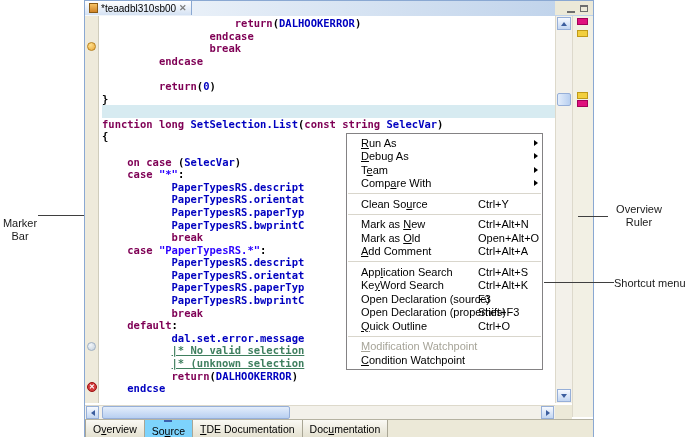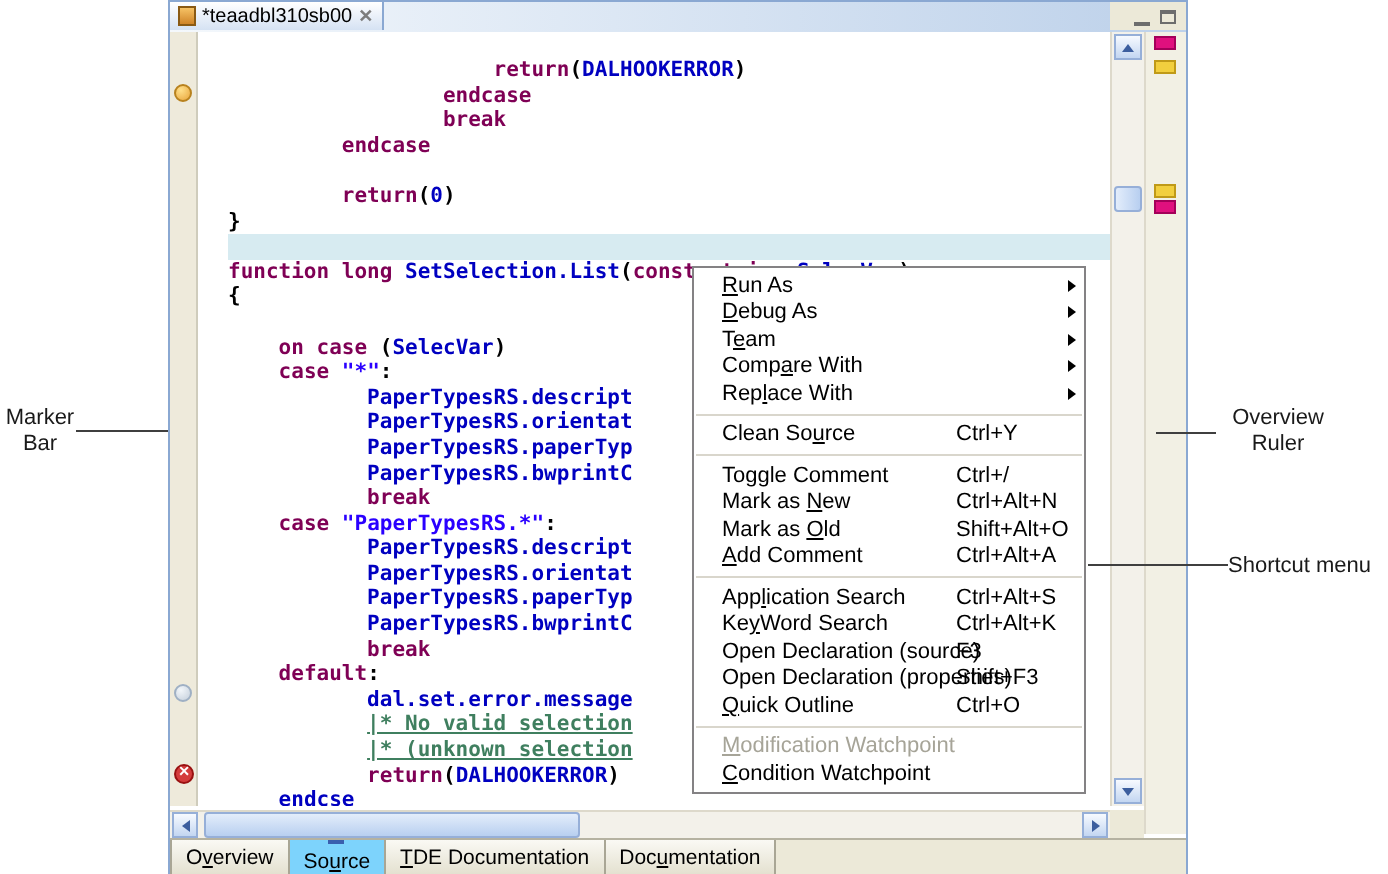--- a/index.html
+++ b/index.html
@@ -30,21 +30,21 @@
   .marker-bar{position:absolute;left:0;top:15px;width:13px;bottom:33px;
               background:#eeeadb;border-right:1px solid #cfccbc;}
   .gmark{position:absolute;left:2px;width:9px;height:9px;border-radius:50%;box-sizing:border-box;}
   .gmark-task{background:radial-gradient(circle at 35% 30%,#ffe08a,#e8a53c);border:1px solid #b8821e;}
   .gmark-info{background:radial-gradient(circle at 35% 30%,#f2f6fa,#c4cfdb);border:1px solid #9fb0c4;}
   .gmark-error{background:#d43c3c;border:1px solid #991111;width:10px;height:10px;
                color:#fff;font-size:7px;line-height:8px;font-weight:bold;text-align:center;}
 
   
   .code-area{position:absolute;left:14px;top:15px;right:38px;bottom:33px;background:#fff;overflow:hidden;}
-  pre.code{margin:12px;position:absolute;left:0;top:1px;padding-left:3px;
+  pre.code{margin:0;position:absolute;left:0;top:1px;padding-left:3px;
            font:bold 10.5px "DejaVu Sans Mono",monospace;line-height:12.6px;color:#000;}
   .code-line{height:12.6px;white-space:pre;}
   .code-line.hl{background:#d7ebf1;width:460px;}
   .tk-k{color:#7f0055;}
   .tk-i{color:#0000c0;}
   .tk-s{color:#2a00ff;}
   .tk-c{color:#3f7f5f;text-decoration:underline;}
   .tk-p{color:#000000;}
 
   
@@ -182,41 +182,33 @@
       <span class="marrow"></span>
     </div>
     <div class="menu-item">
       <span class="mlbl">T<u>e</u>am</span>
       <span class="marrow"></span>
     </div>
     <div class="menu-item">
       <span class="mlbl">Comp<u>a</u>re With</span>
       <span class="marrow"></span>
     </div>
-    <div class="menu-item">
-      <span class="mlbl">Rep<u>l</u>ace With</span>
-      <span class="marrow"></span>
-    </div>
     <div class="menu-sep"></div>
     <div class="menu-item">
       <span class="mlbl">Clean So<u>u</u>rce</span>
       <span class="maccel">Ctrl+Y</span>
     </div>
     <div class="menu-sep"></div>
     <div class="menu-item">
-      <span class="mlbl">Toggle Comment</span>
-      <span class="maccel">Ctrl+/</span>
-    </div>
-    <div class="menu-item">
       <span class="mlbl">Mark as <u>N</u>ew</span>
       <span class="maccel">Ctrl+Alt+N</span>
     </div>
     <div class="menu-item">
       <span class="mlbl">Mark as <u>O</u>ld</span>
-      <span class="maccel">Shift+Alt+O</span>
+      <span class="maccel">Open+Alt+O</span>
     </div>
     <div class="menu-item">
       <span class="mlbl"><u>A</u>dd Comment</span>
       <span class="maccel">Ctrl+Alt+A</span>
     </div>
     <div class="menu-sep"></div>
     <div class="menu-item">
       <span class="mlbl">App<u>l</u>ication Search</span>
       <span class="maccel">Ctrl+Alt+S</span>
     </div>
@@ -238,21 +230,21 @@
     </div>
     <div class="menu-sep"></div>
     <div class="menu-item disabled">
       <span class="mlbl"><u>M</u>odification Watchpoint</span>
     </div>
     <div class="menu-item">
       <span class="mlbl"><u>C</u>ondition Watchpoint</span>
     </div>
   </div>
 
-<div class="ann" style="left:0;top:203px;width:40px">
+<div class="ann" style="left:0;top:217px;width:40px">
   <div>Marker</div>
   <div>Bar</div>
 </div>
 <div class="ann-line" style="left:38px;top:215px;width:46px"></div>
 
 <div class="ann" style="left:606px;top:203px;width:66px">
   <div>Overview</div>
   <div>Ruler</div>
 </div>
 <div class="ann-line" style="left:578px;top:216px;width:30px"></div>

